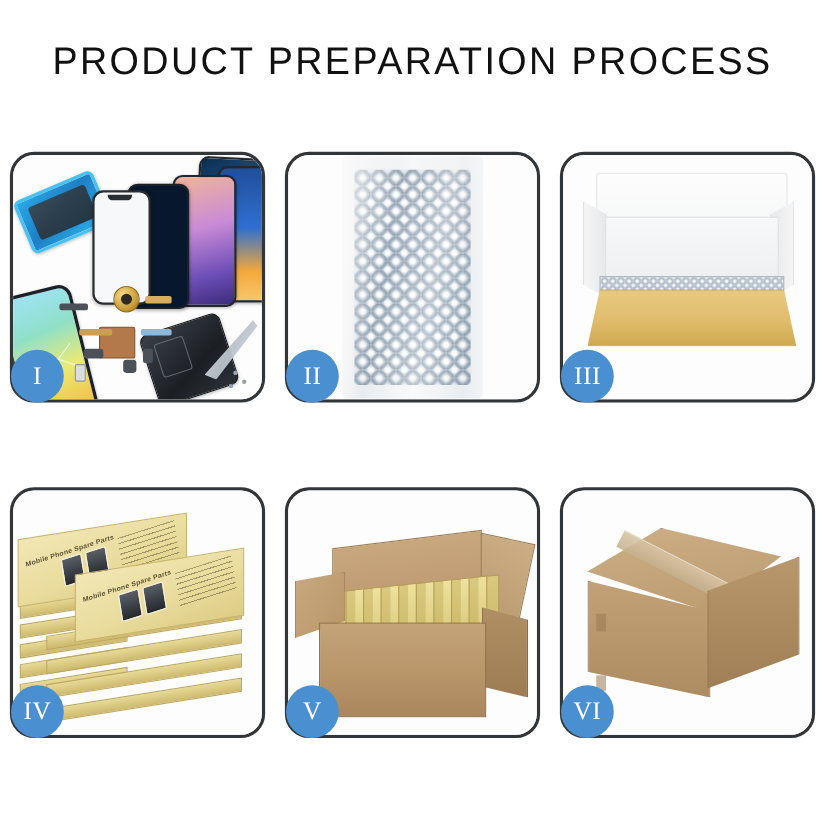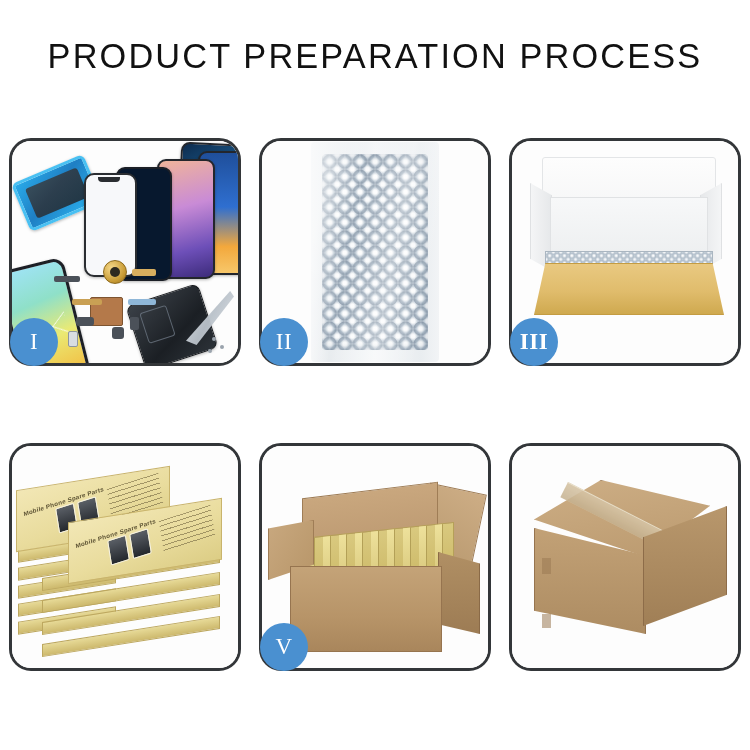--- a/index.html
+++ b/index.html
@@ -44,21 +44,21 @@
     overflow:visible;
   }
   .panel .clip{
     position:absolute;inset:0;
     border-radius:19px;
     overflow:hidden;
     background:#fdfdfd;
   }
   .p1{left:9px;  top:0;}
   .p2{left:259px;top:0;padding-left:14px;}
-  .p3{left:509px;top:0;font-weight:bold;}
+  .p3{left:509px;top:0;}
   .p4{left:9px;  top:305px;}
   .p5{left:259px;top:305px;}
   .p6{left:509px;top:305px;}
 
   
   .badge{
     position:absolute;
     left:-2px;bottom:-3px;
     width:48px;height:48px;border-radius:50%;
     background:#4a90d0;
@@ -397,20 +397,21 @@
           </div>
 
           <div class="slid" style="left:56px;top:64px;">
             <div class="lbl">Mobile Phone Spare Parts</div>
             <div class="mini" style="left:40px;top:22px;"></div>
             <div class="mini" style="left:62px;top:19px;"></div>
             <div class="lines"></div>
           </div>
         </div>
       </div>
+      <div class="badge">IV</div>
     </div>
 
     <div class="panel p5">
       <div class="clip">
         <div class="c5-flapR"></div>
         <div class="c5-back"></div>
         <div class="c5-inner">
           <i style="left:4px;"></i>
           <i style="left:20px;"></i>
           <i style="left:36px;"></i>
@@ -430,16 +431,17 @@
 
     <div class="panel p6">
       <div class="clip">
         <div class="c6-top"></div>
         <div class="c6-tape"></div>
         <div class="c6-front"></div>
         <div class="c6-side"></div>
         <div class="c6-seam" style="left:30px;top:112px;width:9px;height:16px;"></div>
         <div class="c6-seam" style="left:30px;top:168px;width:9px;height:14px;"></div>
       </div>
+      <div class="badge">VI</div>
     </div>
 
   </div>
 </div>
 
 </body></html>

